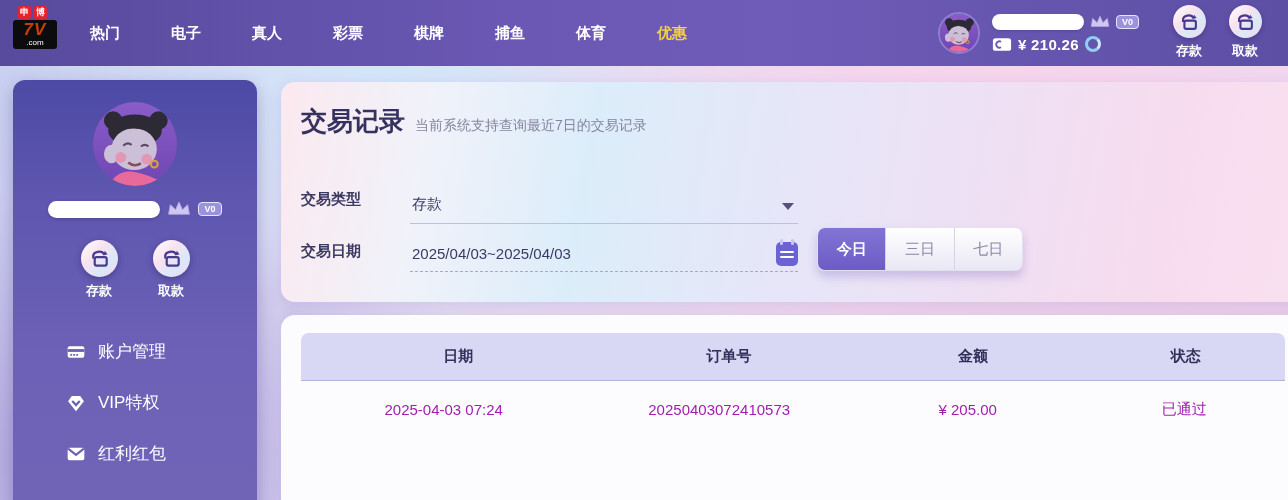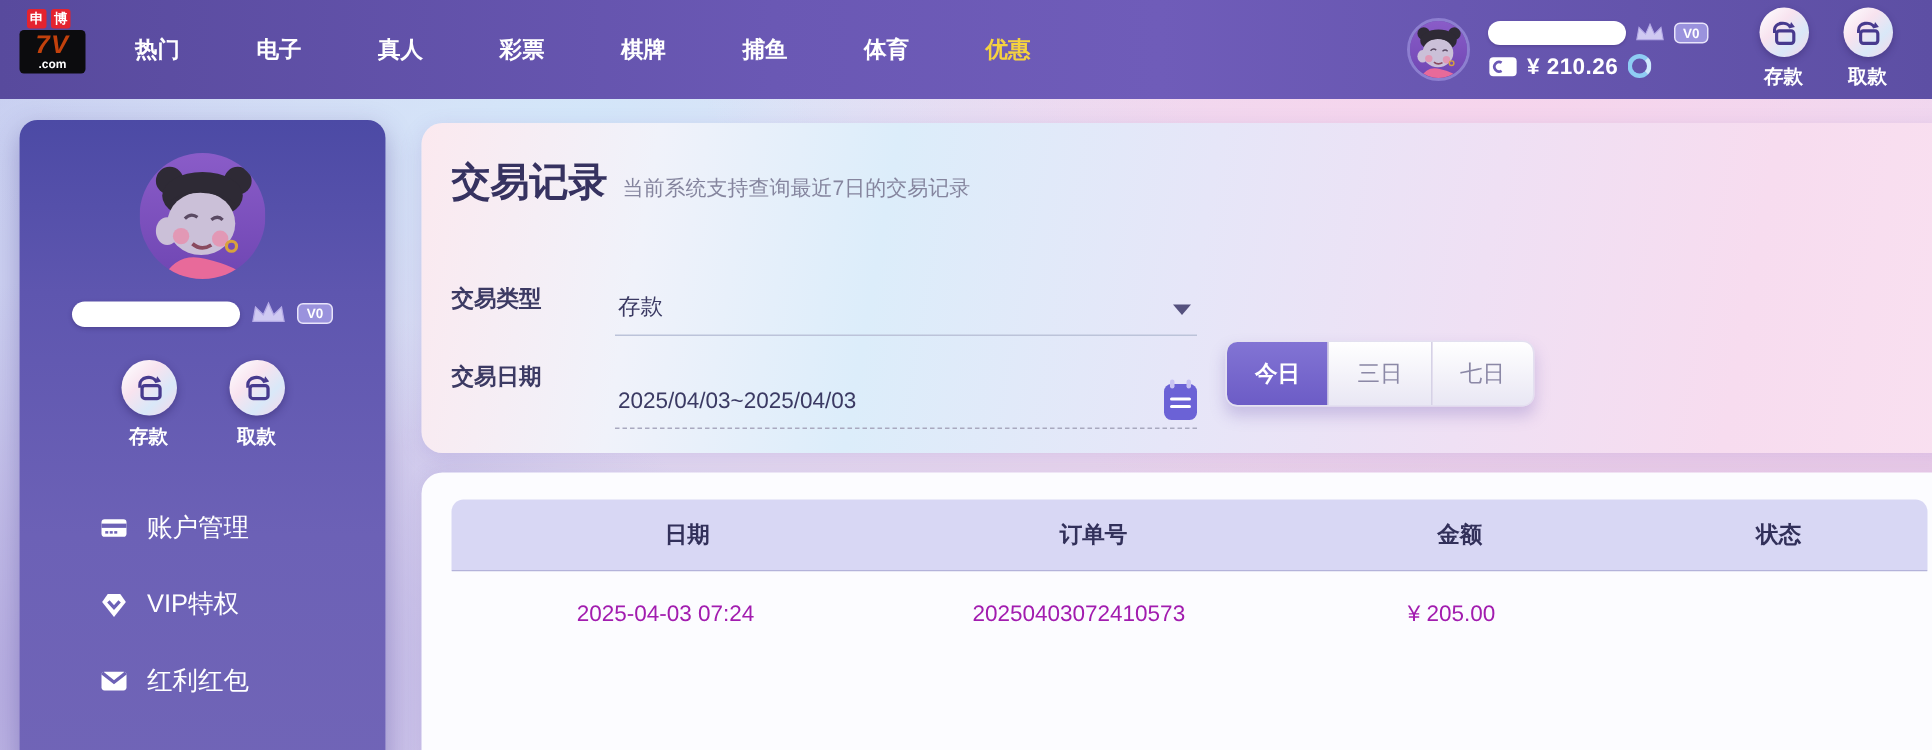--- a/index.html
+++ b/index.html
@@ -17,21 +17,21 @@
 
   
   .topbar { position:absolute; top:0; left:0; width:1288px; height:66px;
     background:linear-gradient(90deg,#584a9d 0%,#6a58b4 40%,#6f5cb9 60%,#5d4fa4 100%); }
   .logo { position:absolute; top:6px; left:13px; width:44px; cursor:pointer; }
   .logo-badges { display:flex; gap:3px; margin-left:5px; }
   .logo-badge { width:13px; height:13px; background:#e4232f; color:#fff; font-size:9px; font-weight:bold;
     display:flex; align-items:center; justify-content:center; border-radius:2px; }
   .logo-black { margin-top:1px; background:#0c0c0e; border-radius:3px; padding:1px 2px 2px; text-align:center; }
   .logo-main { color:#c2410c; font-size:17px; font-weight:900; font-style:italic; letter-spacing:1px; line-height:18px; }
-  .logo-sub  { color:#fff; font-size:8px; font-weight:bold; line-height:8px; }
+  .logo-sub  { color:#fff; font-size:8px; font-weight:normal; line-height:8px; }
 
   .nav { position:absolute; left:76px; top:0; height:66px; display:flex; align-items:center; list-style:none;gap:23px; }
   .nav li { color:#ffffff; font-size:15px; font-weight:bold; padding:0 14px; cursor:pointer; white-space:nowrap; }
   .nav li.active { color:#f5d23f; }
 
   .user-cluster { position:absolute; left:938px; top:0; height:66px; display:flex; align-items:center; }
   .avatar-sm { width:42px; height:42px; border-radius:50%; overflow:hidden; border:2px solid #8d7fd0; flex:0 0 auto; cursor:pointer; }
   .user-info { margin-left:12px; }
   .user-row1 { display:flex; align-items:center; gap:5px; }
   .censor-pill { width:92px; height:16px; background:#ffffff; border-radius:9px; box-shadow:0 1px 2px rgba(60,40,110,.35); }
@@ -72,21 +72,21 @@
     background:linear-gradient(100deg,#fbe9ef 0%,#f0f2fa 15%,#dcedfa 30%,#e6e6f8 50%,#efe0f4 68%,#f7dcef 85%,#f9e0f0 100%);
     box-shadow:0 4px 14px rgba(110,85,175,.18); }
   .title-row { display:flex; align-items:baseline; gap:10px; padding:22px 0 0 20px; }
   .page-title { color:#363260; font-size:26px; font-weight:bold; }
   .page-subtitle { color:#85859e; font-size:14px; }
 
   .f-label { position:absolute; left:20px; color:#3c3a63; font-size:15px; font-weight:bold; }
   .f-field { position:absolute; left:129px; width:388px; height:36px; cursor:pointer; }
   .f-value { position:absolute; left:2px; bottom:9px; color:#3b3a63; font-size:15px; }
   .fld-type { top:106px; border-bottom:1px solid #bcc3d9; }
-  .fld-date { top:168px; border-bottom:1px dashed #a9a9bf; }
+  .fld-date { top:154px; border-bottom:1px dashed #a9a9bf; }
   .caret-down { position:absolute; right:4px; bottom:13px; width:0; height:0;
     border-left:6px solid transparent; border-right:6px solid transparent; border-top:7px solid #55517e; }
   .cal-icon { position:absolute; right:0; bottom:5px; width:22px; height:24px; background:#6b62d6; border-radius:5px; }
   .cal-icon:before { content:""; position:absolute; top:-3px; left:4px; width:3px; height:6px; background:#c9c4f2; border-radius:2px;
     box-shadow:11px 0 0 #c9c4f2; }
   .cal-dots { position:absolute; left:4px; top:9px; width:14px; height:2px; background:#fff; border-radius:1px;
     box-shadow:0 5px 0 #fff; }
 
   .day-group { position:absolute; left:536px; top:145px; width:206px; height:44px; display:flex;
     border-radius:8px; overflow:hidden; border:1px solid #e3e0f0; box-shadow:0 6px 10px rgba(110,90,180,.28); }
@@ -305,14 +305,15 @@
   <div class="tbl-header">
     <div class="cell c1">日期</div>
     <div class="cell c2">订单号</div>
     <div class="cell c3">金额</div>
     <div class="cell c4">状态</div>
   </div>
   <div class="tbl-row">
     <div class="cell c1">2025-04-03 07:24</div>
     <div class="cell c2">20250403072410573</div>
     <div class="cell c3">¥ 205.00</div>
+    <div class="cell c4">已通过</div>
   </div>
 </section>
 
 </body></html>

